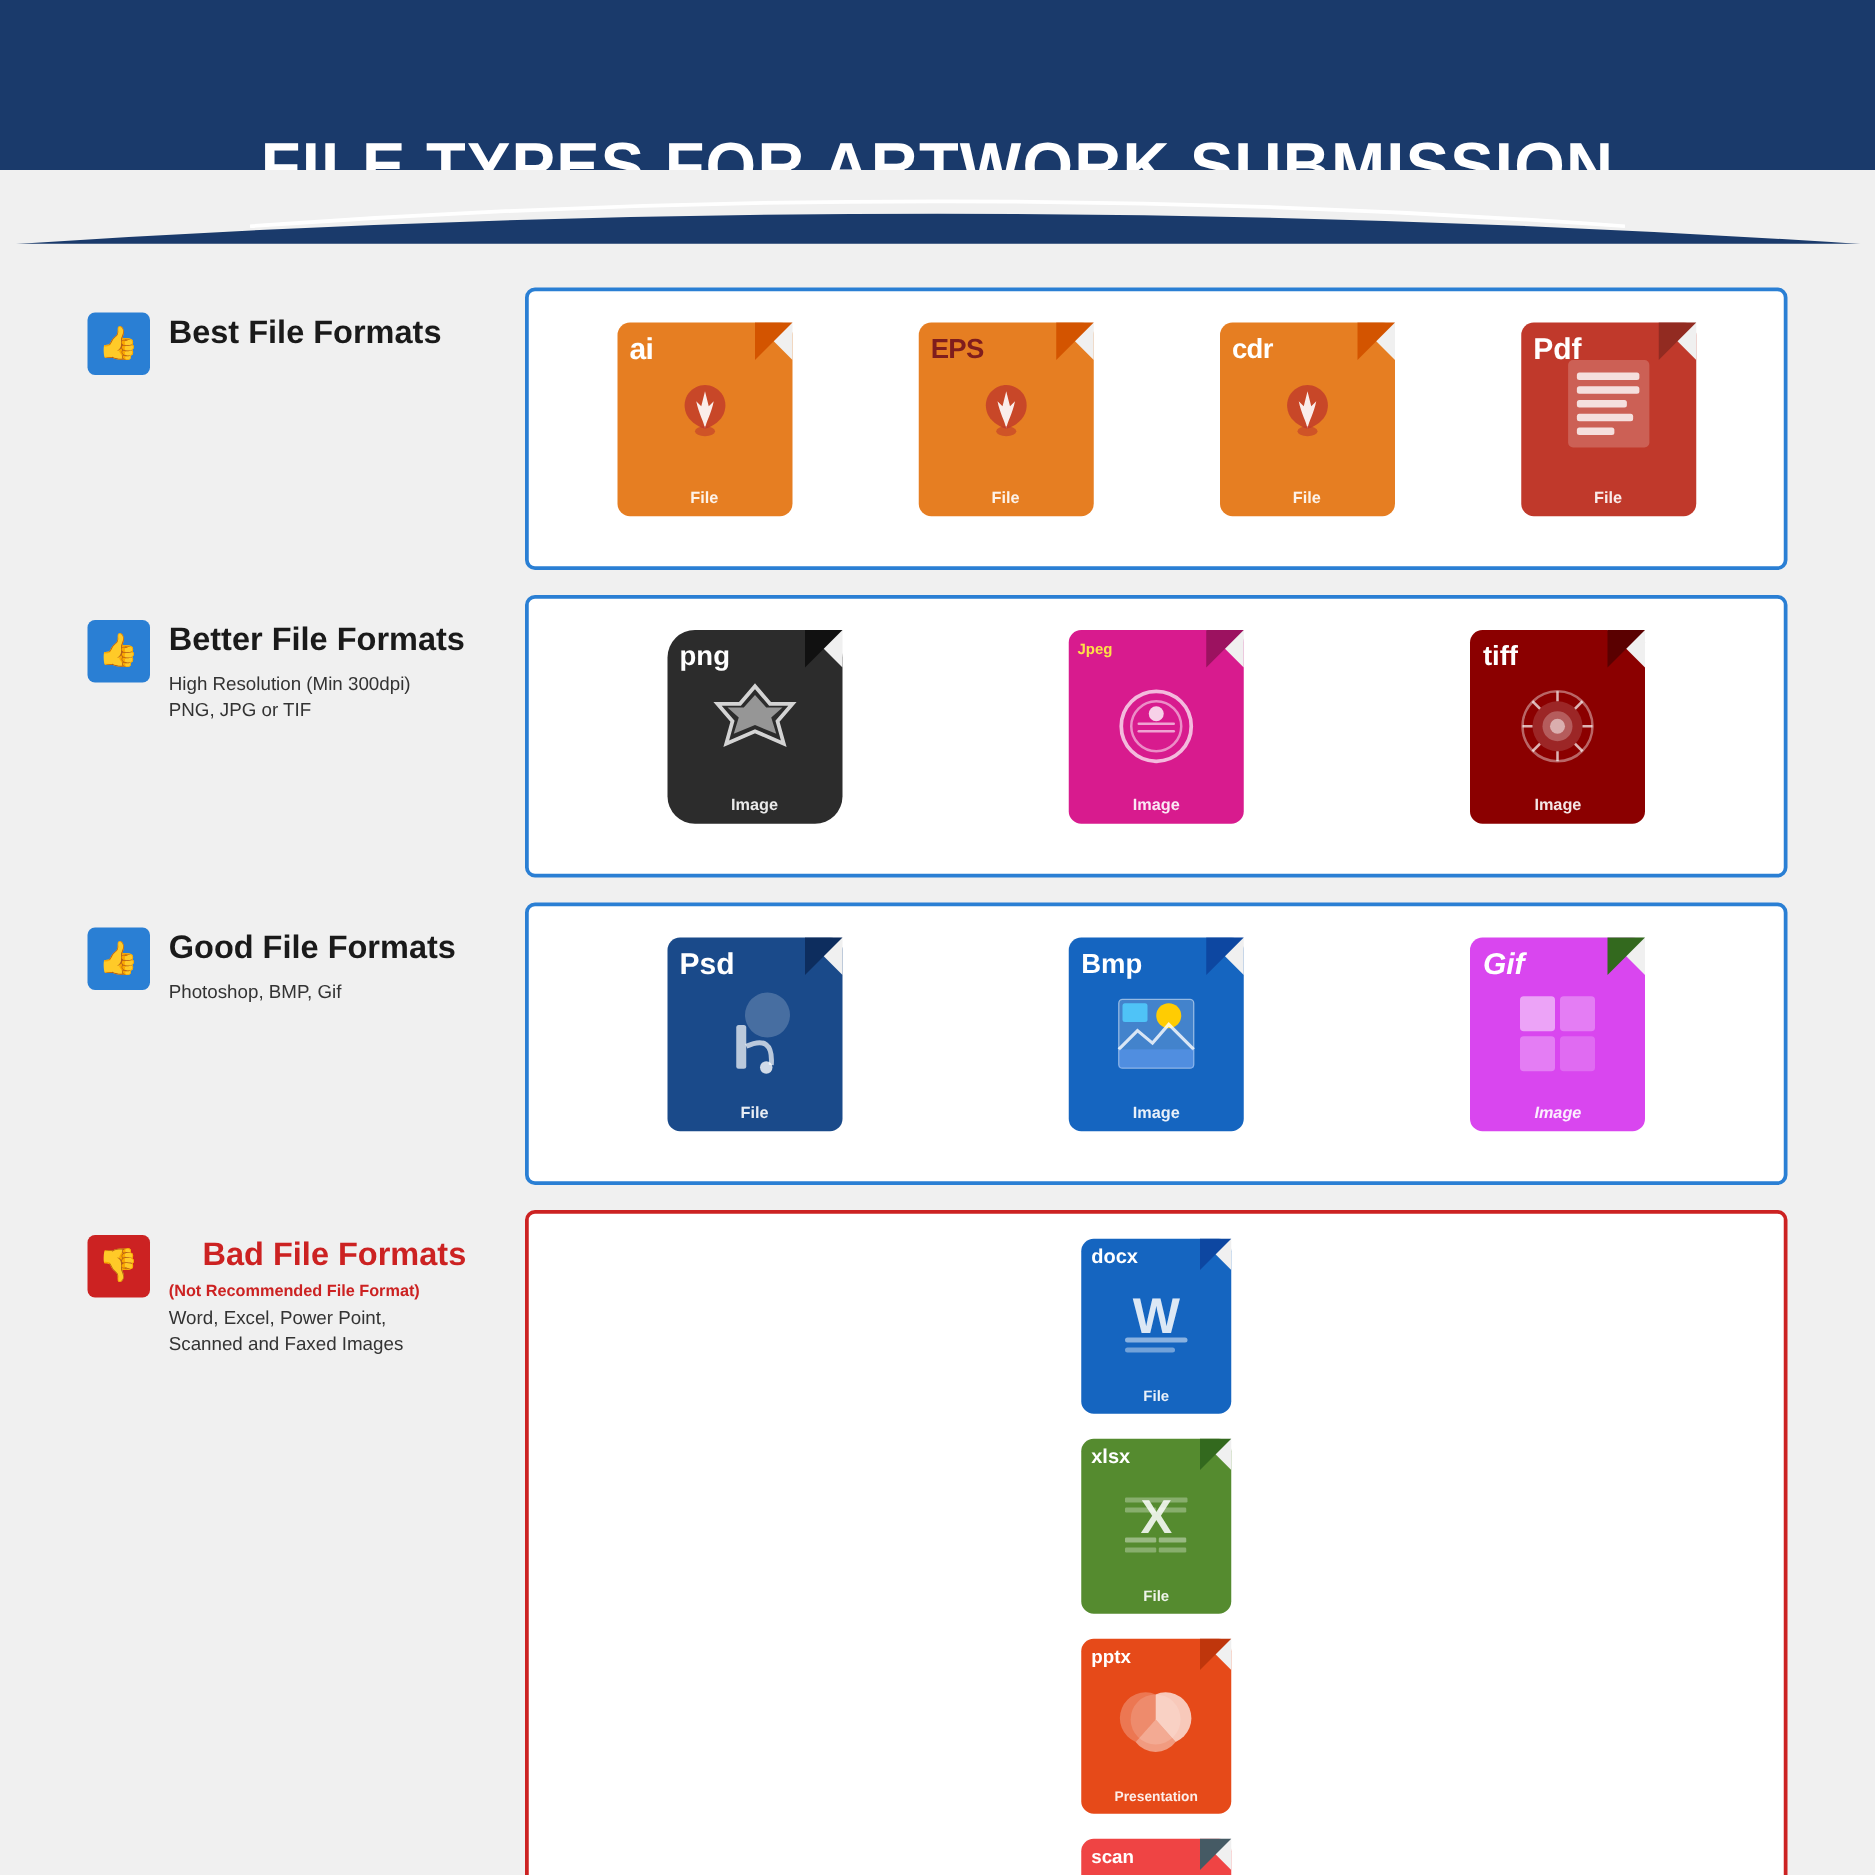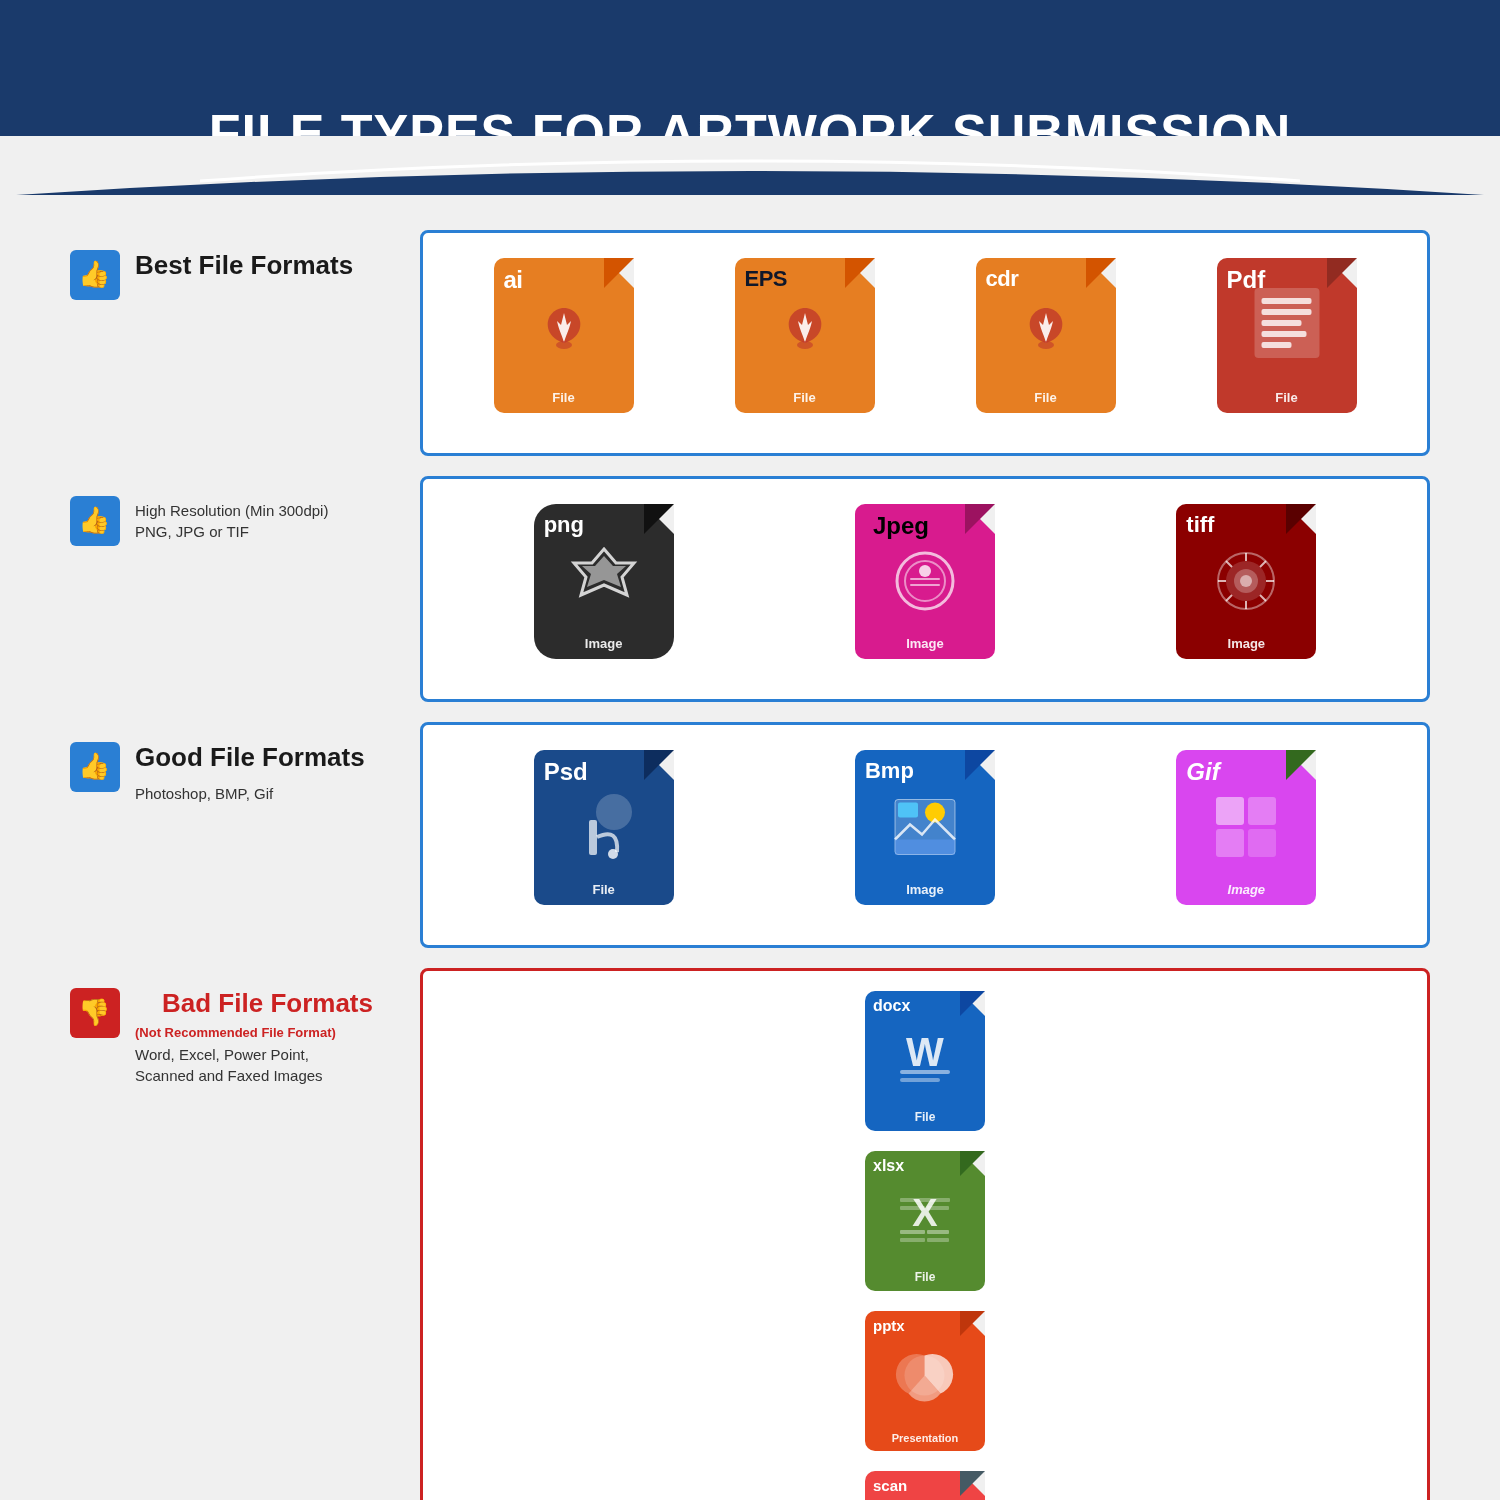--- a/index.html
+++ b/index.html
@@ -213,21 +213,21 @@
               <ellipse cx="35" cy="52" rx="8" ry="4" fill="#c0392b" opacity="0.6"></ellipse>
             </svg>
             <div class="file-label" style="color:rgba(255,255,255,0.9);font-size:13px;font-weight:600;margin-bottom:8px;">File</div>
           </div>
         </div>
 
         <div class="file-icon">
           <div class="file-body orange" style="border-radius:10px; width:140px; height:155px; position:relative;">
             <div style="position:absolute;top:0;right:0;width:0;height:0;border-style:solid;border-width:0 30px 30px 0;border-color:transparent #f0f0f0 transparent transparent;"></div>
             <div style="position:absolute;top:0;right:0;width:0;height:0;border-style:solid;border-width:30px 30px 0 0;border-color:#d35400 transparent transparent transparent;"></div>
-            <div class="file-ext" style="top:8px;left:10px;font-size:22px;font-weight:900;color:#0f172a;position:absolute;">EPS</div>
+            <div class="file-ext" style="top:8px;left:10px;font-size:22px;font-weight:900;color:#7f1d1d;position:absolute;">EPS</div>
             <svg width="70" height="70" viewBox="0 0 70 70" style="position:absolute;top:45%;left:50%;transform:translate(-50%,-50%);">
               <path d="M35 15 C25 15 15 25 20 38 C22 43 28 48 35 50 C42 48 48 43 50 38 C55 25 45 15 35 15Z" fill="#c0392b" opacity="0.8"></path>
               <path d="M35 20 L38 32 L42 28 C40 38 36 44 35 50 C34 44 30 38 28 28 L32 32 Z" fill="white" opacity="0.9"></path>
               <ellipse cx="35" cy="52" rx="8" ry="4" fill="#c0392b" opacity="0.6"></ellipse>
             </svg>
             <div class="file-label" style="color:rgba(255,255,255,0.9);font-size:13px;font-weight:600;margin-bottom:8px;">File</div>
           </div>
         </div>
 
         <div class="file-icon">
@@ -261,20 +261,23 @@
           </div>
         </div>
       </div>
     </div>
 
     <div class="format-row">
       <div class="label-area">
         <div class="thumbs-icon">
           <span style="color:white;font-size:26px;">👍</span>
         </div>
+        <div class="label-text">
+          <div class="label-title">Better File Formats</div>
+        </div>
         <div class="label-desc">High Resolution (Min 300dpi)<br>PNG, JPG or TIF</div>
       </div>
       <div class="icons-area">
 
         <div class="file-icon">
           <div style="background:#2c2c2c;border-radius:22px; width:140px; height:155px; position:relative;">
             <div style="position:absolute;top:0;right:0;width:0;height:0;border-style:solid;border-width:0 30px 30px 0;border-color:transparent #f0f0f0 transparent transparent;"></div>
             <div style="position:absolute;top:0;right:0;width:0;height:0;border-style:solid;border-width:30px 30px 0 0;border-color:#111 transparent transparent transparent;"></div>
             <div style="position:absolute;top:8px;left:10px;font-size:22px;font-weight:900;color:white;">png</div>
             <svg width="80" height="80" viewBox="0 0 80 80" style="position:absolute;top:50%;left:50%;transform:translate(-50%,-50%);">
@@ -282,21 +285,21 @@
               <polygon points="40,15 49,25 62,25 53,33 57,46 40,39 23,46 27,33 18,25 31,25" fill="rgba(255,255,255,0.5)"></polygon>
             </svg>
             <div style="color:rgba(255,255,255,0.9);font-size:13px;font-weight:600;position:absolute;bottom:8px;left:50%;transform:translateX(-50%);">Image</div>
           </div>
         </div>
 
         <div class="file-icon">
           <div style="background:#d81b8e;border-radius:10px; width:140px; height:155px; position:relative;">
             <div style="position:absolute;top:0;right:0;width:0;height:0;border-style:solid;border-width:0 30px 30px 0;border-color:transparent #f0f0f0 transparent transparent;"></div>
             <div style="position:absolute;top:0;right:0;width:0;height:0;border-style:solid;border-width:30px 30px 0 0;border-color:#9c1260 transparent transparent transparent;"></div>
-            <div style="position:absolute;top:8px;left:18px;font-size:24px;font-weight:900;color:#000000;">Jpeg</div>
+            <div style="position:absolute;top:8px;left:7px;font-size:12px;font-weight:900;color:#fde047;">Jpeg</div>
             <svg width="70" height="70" viewBox="0 0 70 70" style="position:absolute;top:50%;left:50%;transform:translate(-50%,-50%);">
               <circle cx="35" cy="35" r="28" fill="none" stroke="rgba(255,255,255,0.7)" stroke-width="3"></circle>
               <circle cx="35" cy="35" r="20" fill="none" stroke="rgba(255,255,255,0.5)" stroke-width="2"></circle>
               <circle cx="35" cy="25" r="6" fill="rgba(255,255,255,0.8)"></circle>
               <rect x="20" y="32" width="30" height="2" rx="1" fill="rgba(255,255,255,0.6)"></rect>
               <rect x="20" y="38" width="30" height="2" rx="1" fill="rgba(255,255,255,0.6)"></rect>
             </svg>
             <div style="color:rgba(255,255,255,0.9);font-size:13px;font-weight:600;position:absolute;bottom:8px;left:50%;transform:translateX(-50%);">Image</div>
           </div>
         </div>

